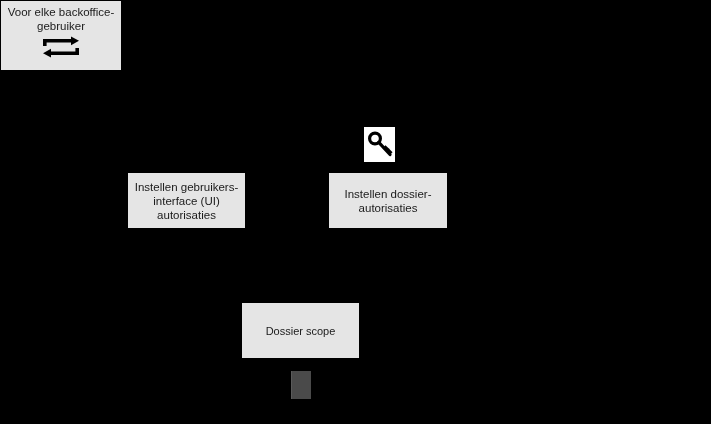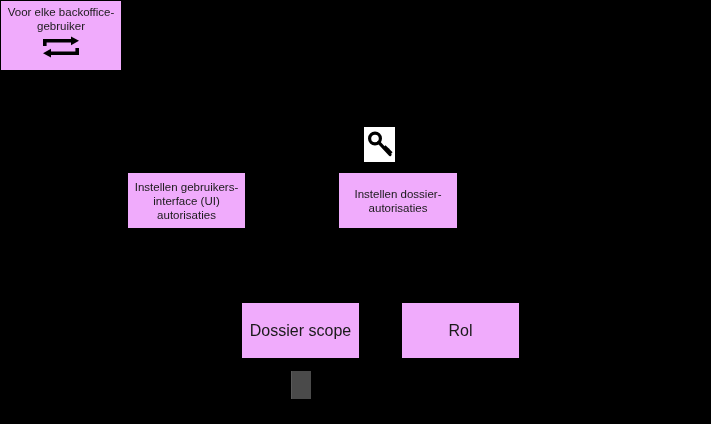--- a/index.html
+++ b/index.html
@@ -13,21 +13,21 @@
     height: 424px;
     background: #000000;
     overflow: hidden;
     font-family: "Liberation Sans", sans-serif;
   }
 
   
   .node {
     position: absolute;
     box-sizing: border-box;
-    background: #f0abfc;
+    background: #e5e5e5;
     border: 1px solid #000000;
     display: flex;
     align-items: center;
     justify-content: center;
     flex-direction: column;
     color: #1a1a1a;
     text-align: center;
   }
   .node-label {
     font-size: 11.5px;
@@ -58,21 +58,21 @@
   }
 
   
   #node-ui {
     left: 127px;
     top: 172px;
     width: 119px;
     height: 57px;
   }
   #node-dossier {
-    left: 338px;
+    left: 328px;
     top: 172px;
     width: 120px;
     height: 57px;
   }
 
   
   #key-icon {
     position: absolute;
     left: 364px;
     top: 127px;
@@ -90,21 +90,21 @@
     height: 57px;
   }
   #node-rol {
     left: 401px;
     top: 302px;
     width: 119px;
     height: 57px;
   }
   #node-scope .node-label,
   #node-rol .node-label {
-    font-size: 16px;
+    font-size: 11px;
   }
 
   
   #gray-marker {
     position: absolute;
     left: 291px;
     top: 371px;
     width: 20px;
     height: 28px;
     background: #4a4a4a;
@@ -150,19 +150,16 @@
 
   <div class="node" id="node-dossier">
     <span class="node-label">Instellen dossier-
 autorisaties</span>
   </div>
 
   <div class="node" id="node-scope">
     <span class="node-label">Dossier scope</span>
   </div>
 
-  <div class="node" id="node-rol">
-    <span class="node-label">Rol</span>
-  </div>
 
   <div id="gray-marker"></div>
 
 </div>
 
 </body></html>

